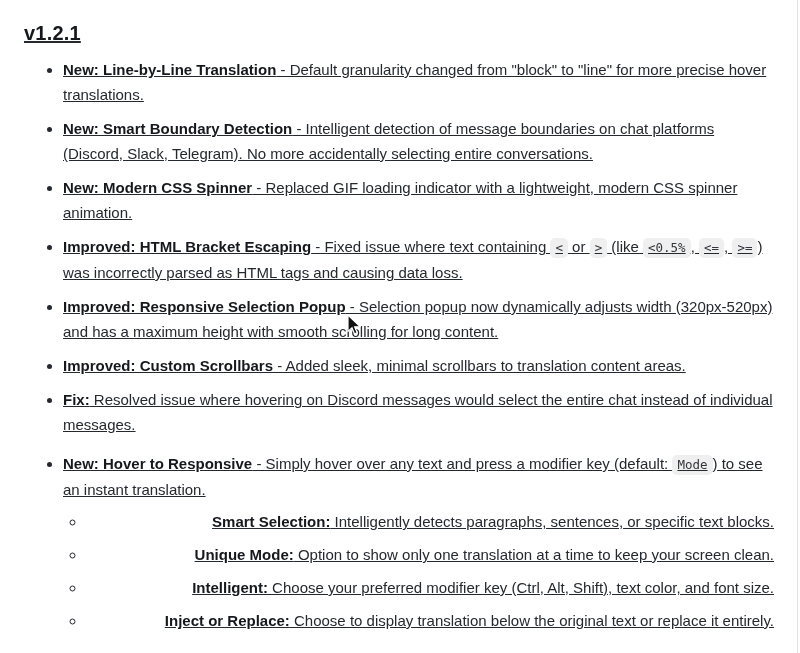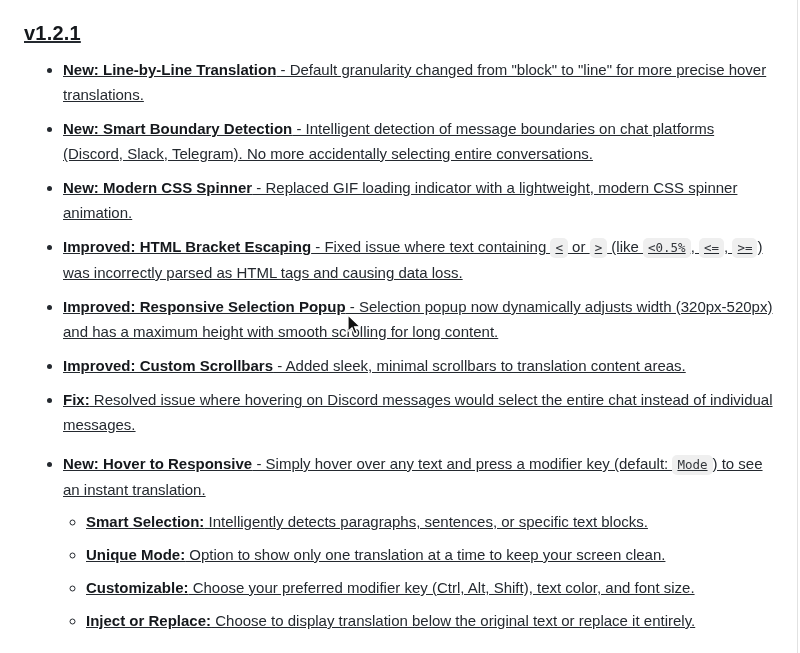--- a/index.html
+++ b/index.html
@@ -35,20 +35,21 @@
   }
   ul.subitems {
     list-style: circle;
     margin: 7px 0 0 0;
     padding: 0 0 0 23px;
   }
   ul.subitems > li {
     font-size: 15px;
     line-height: 25px;
     margin-bottom: 8px;
+    text-align: right;
   }
   strong.item-label { font-weight: 700; color: var(--heading, #15181c); }
 
   code.inline-code {
     font-family: "DejaVu Sans Mono", monospace;
     font-size: 12.5px;
     background: var(--code-bg, #efefef);
     color: #33363b;
     padding: 2px 5px 2.5px;
     border-radius: 5px;
@@ -83,21 +84,21 @@
           <li><strong class="item-label">Improved: Responsive Selection Popup</strong> - Selection popup now dynamically adjusts width (320px-520px) and has a maximum height with smooth scrolling for long content.</li>
           <li><strong class="item-label">Improved: Custom Scrollbars</strong> - Added sleek, minimal scrollbars to translation content areas.</li>
           <li><strong class="item-label">Fix:</strong> Resolved issue where hovering on Discord messages would select the entire chat instead of individual messages.</li>
         </ul>
       </section>
       <section class="release">
         <ul class="items">
           <li><strong class="item-label">New: Hover to Responsive</strong> - Simply hover over any text and press a modifier key (default: <code class="inline-code">Mode</code>) to see an instant translation.<ul class="subitems">
               <li><strong class="item-label">Smart Selection:</strong> Intelligently detects paragraphs, sentences, or specific text blocks.</li>
               <li><strong class="item-label">Unique Mode:</strong> Option to show only one translation at a time to keep your screen clean.</li>
-              <li><strong class="item-label">Customizable:</strong> Choose your preferred modifier key (Ctrl, Alt, Shift), text color, and font size.</li>
+              <li><strong class="item-label">Intelligent:</strong> Choose your preferred modifier key (Ctrl, Alt, Shift), text color, and font size.</li>
               <li><strong class="item-label">Inject or Replace:</strong> Choose to display translation below the original text or replace it entirely.</li>
             </ul></li>
         </ul>
       </section>
     </div>
 </div>
 
 <div class="right-edge"></div>
 
 <svg class="cursor" id="mouse-cursor" viewBox="0 0 15 21" style="left: 347px; top: 315px;">

